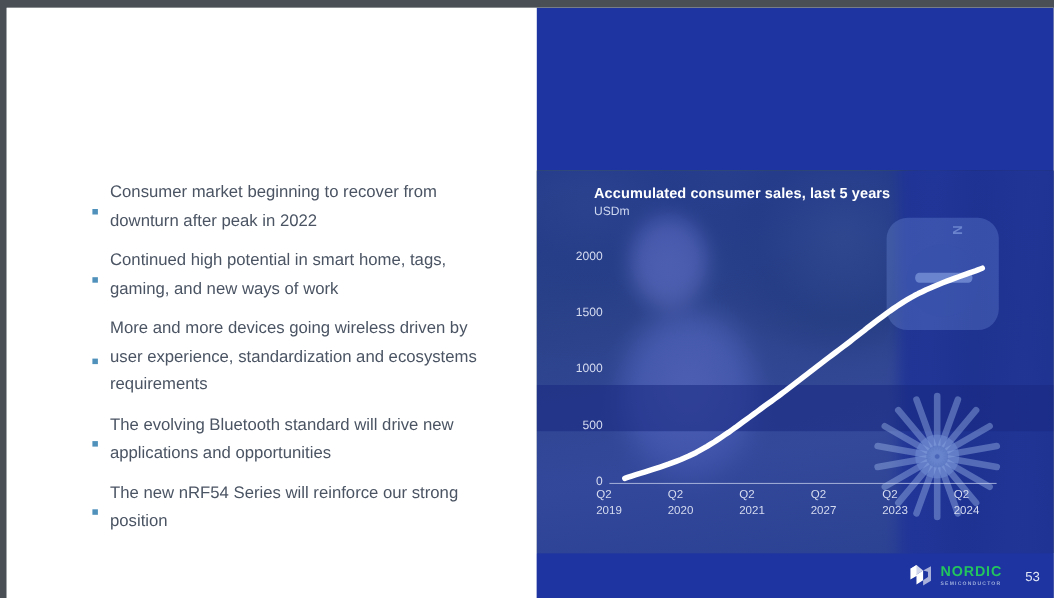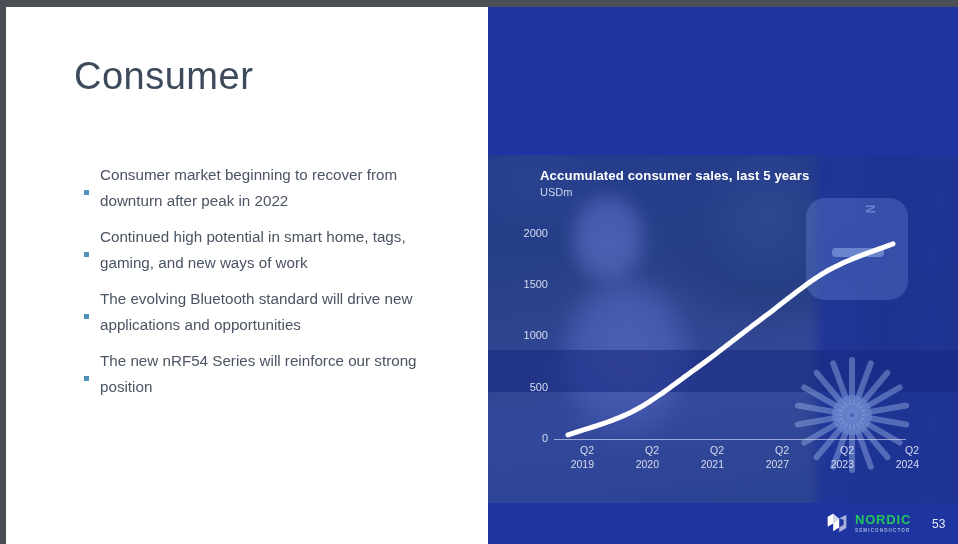--- a/index.html
+++ b/index.html
@@ -76,21 +76,21 @@
       background:rgba(80,110,190,.55);}
 
   
   #chart{position:absolute;left:0;top:148px;width:424px;height:348px;}
   #chart-title{position:absolute;left:52px;top:13px;font-size:13.2px;font-weight:700;
       color:#ffffff;letter-spacing:.1px;white-space:nowrap;}
   #chart-unit{position:absolute;left:52px;top:31px;font-size:11px;color:#cdd6ef;
       font-weight:400;}
 
   .ytick{position:absolute;font-size:11px;color:#d6dcf0;text-align:right;width:42px;}
-  .xtick{position:absolute;font-size:10.5px;color:#d6dcf0;text-align:right;width:52px;
+  .xtick{position:absolute;font-size:10.5px;color:#d6dcf0;text-align:left;width:52px;
       line-height:13.5px;}
 
   #axis-line{position:absolute;left:66px;top:284px;width:352px;height:1px;
       background:rgba(220,228,248,.62);}
 
   #plot-svg{position:absolute;left:0;top:0;width:470px;height:348px;}
 
   
   #footer{position:absolute;left:0;top:496px;width:470px;height:41px;background:#1e34a0;}
   #logo-group{position:absolute;left:338px;top:9px;display:flex;align-items:center;}
@@ -102,30 +102,33 @@
   #page-number{position:absolute;left:444px;top:14px;font-size:12px;color:#e3e8f7;}
 </style>
 </head>
 <body>
 
 <div id="screen">
   <div id="slide">
 
     <div id="left-panel">
 
-      <div id="page-title">Consumer</div>
 
       <div id="bullets">
         <div class="bullet-row">
           <span class="bullet-mark"></span>
           <span class="bullet-text">Consumer market beginning to recover from downturn after peak in 2022</span>
         </div>
         <div class="bullet-row">
           <span class="bullet-mark"></span>
           <span class="bullet-text">Continued high potential in smart home, tags, gaming, and new ways of work</span>
+        </div>
+        <div class="bullet-row">
+          <span class="bullet-mark"></span>
+          <span class="bullet-text">More and more devices going wireless driven by user experience, standardization and ecosystems requirements</span>
         </div>
         <div class="bullet-row">
           <span class="bullet-mark"></span>
           <span class="bullet-text">The evolving Bluetooth standard will drive new applications and opportunities</span>
         </div>
         <div class="bullet-row">
           <span class="bullet-mark"></span>
           <span class="bullet-text">The new nRF54 Series will reinforce our strong position</span>
         </div>
       </div>

